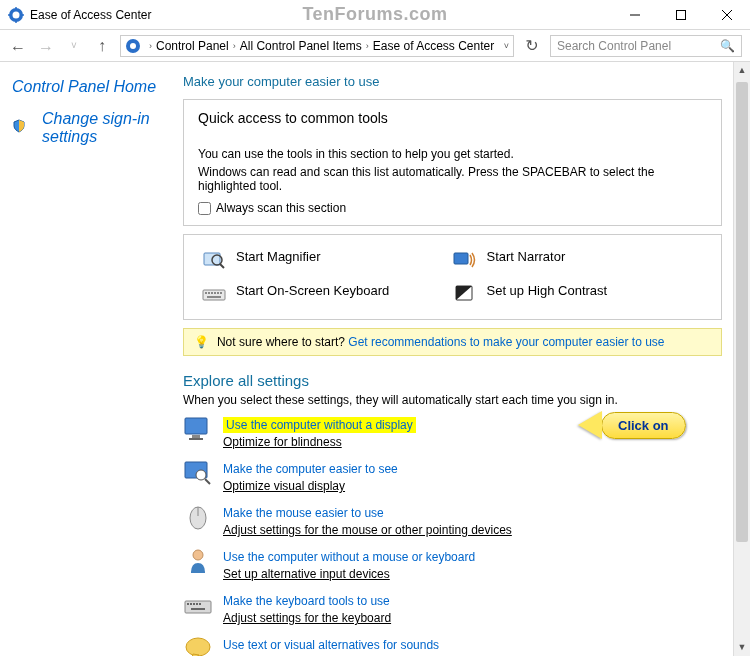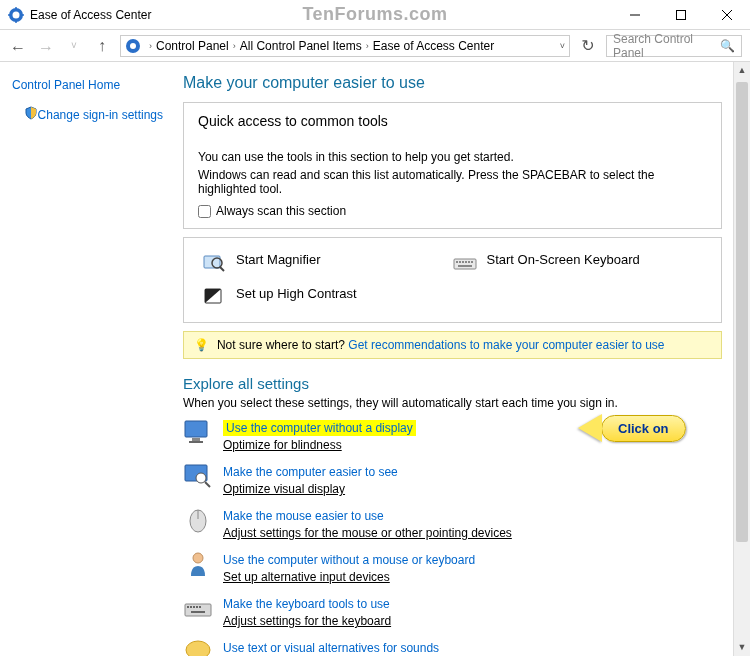--- a/index.html
+++ b/index.html
@@ -10,27 +10,27 @@
 .winbtns { margin-left: auto; display: flex; }
 .winbtn { width: 46px; height: 30px; display: flex; align-items: center; justify-content: center; font-size: 14px; color: #000; }
 .watermark { position: absolute; top: 4px; left: 50%; transform: translateX(-50%); font-size: 18px; font-weight: bold; color: #b0b0b0; letter-spacing: 0.5px; text-shadow: 1px 1px 0 rgba(255,255,255,0.5); pointer-events: none; z-index: 100; }
 .navbar { height: 32px; border-bottom: 1px solid #d9d9d9; display: flex; align-items: center; padding: 0 8px; gap: 8px; background: #fff; }
 .navbtn { font-size: 16px; color: #555; width: 20px; text-align: center; }
 .navbtn.disabled { color: #bbb; }
 .breadcrumb { display: flex; align-items: center; font-size: 12px; border: 1px solid #ccc; height: 22px; padding: 0 4px; flex: 1; background: #fff; }
 .breadcrumb .bc-icon { width: 16px; height: 16px; margin-right: 4px; }
 .breadcrumb .sep { margin: 0 4px; font-size: 9px; color: #555; }
 .breadcrumb .crumb { color: #000; }
-.search { border: 1px solid #ccc; height: 22px; width: 136px; padding: 0 6px; display: flex; align-items: center; justify-content: space-between; font-size: 12px; color: #888; background: #fff; }
+.search { border: 1px solid #ccc; height: 22px; width: 192px; padding: 0 6px; display: flex; align-items: center; justify-content: space-between; font-size: 12px; color: #888; background: #fff; }
 .content { display: flex; height: calc(100% - 62px); }
-.sidebar { width: 175px; padding: 16px 12px; font-size: 12px; }
+.sidebar { width: 175px; padding: 16px 12px; font-size: 16px; font-style: italic; }
 .sidebar a { color: #0066cc; text-decoration: none; display: block; margin-bottom: 14px; }
-.sidebar .withicon { display: flex; align-items: center; gap: 0; justify-content: flex-end; }
+.sidebar .withicon { display: flex; align-items: center; gap: 16px; justify-content: flex-end; }
 .main { flex: 1; padding: 12px 28px 12px 8px; overflow-y: auto; }
-.h1 { color: #13709e; font-size: 16px; font-weight: normal; margin-bottom: 10px; }
+.h1 { color: #13709e; font-size: 13px; font-weight: normal; margin-bottom: 10px; }
 .quickbox { border: 1px solid #ccc; padding: 10px 14px; margin-bottom: 8px; }
 .quickbox .qtitle { font-size: 14px; color: #000; margin-bottom: 21px; }
 .quickbox .qdesc { font-size: 12px; color: #000; margin-bottom: 4px; }
 .quickbox .qhint { font-size: 12px; color: #000; margin-bottom: 8px; }
 .checkrow { display: flex; gap: 110px; font-size: 12px; }
 .checkrow label { display: flex; align-items: center; gap: 5px; }
 .toolsbox { border: 1px solid #ccc; padding: 14px 18px; margin-bottom: 8px; display: grid; grid-template-columns: 1fr 1fr; row-gap: 12px; }
 .toolitem { display: flex; gap: 10px; font-size: 13px; }
 .toolitem .ticon { width: 24px; height: 22px; }
 .hintbar { background: #fffbcc; border: 1px solid #e5dd80; padding: 6px 10px; font-size: 12px; display: flex; align-items: center; gap: 8px; margin-bottom: 16px; }
@@ -141,20 +141,27 @@
       <div class="toolitem">
         <span class="ticon"><svg viewBox="0 0 24 22">
               <rect x="2" y="4" width="16" height="12" rx="1" fill="#cde3f7" stroke="#5a8abf"></rect>
               <circle cx="15" cy="11" r="5" fill="none" stroke="#444" stroke-width="1.5"></circle>
               <line x1="18" y1="15" x2="22" y2="19" stroke="#444" stroke-width="2"></line>
             </svg></span>
         <span>Start Magnifier</span>
       </div>
       <div class="toolitem">
         <span class="ticon"><svg viewBox="0 0 24 22">
+              <rect x="1" y="4" width="14" height="11" rx="1" fill="#3a7ed0" stroke="#225a9a"></rect>
+              <path d="M17 6 Q20 11 17 16 M19 4 Q24 11 19 18" stroke="#d08030" stroke-width="1.5" fill="none"></path>
+            </svg></span>
+        <span>Start Narrator</span>
+      </div>
+      <div class="toolitem">
+        <span class="ticon"><svg viewBox="0 0 24 22">
               <rect x="1" y="7" width="22" height="10" rx="1" fill="#e8e8e8" stroke="#888"></rect>
               <rect x="3" y="9" width="2" height="2" fill="#888"></rect>
               <rect x="6" y="9" width="2" height="2" fill="#888"></rect>
               <rect x="9" y="9" width="2" height="2" fill="#888"></rect>
               <rect x="12" y="9" width="2" height="2" fill="#888"></rect>
               <rect x="15" y="9" width="2" height="2" fill="#888"></rect>
               <rect x="18" y="9" width="2" height="2" fill="#888"></rect>
               <rect x="5" y="13" width="14" height="2" fill="#888"></rect>
             </svg></span>
         <span>Start On-Screen Keyboard</span>

